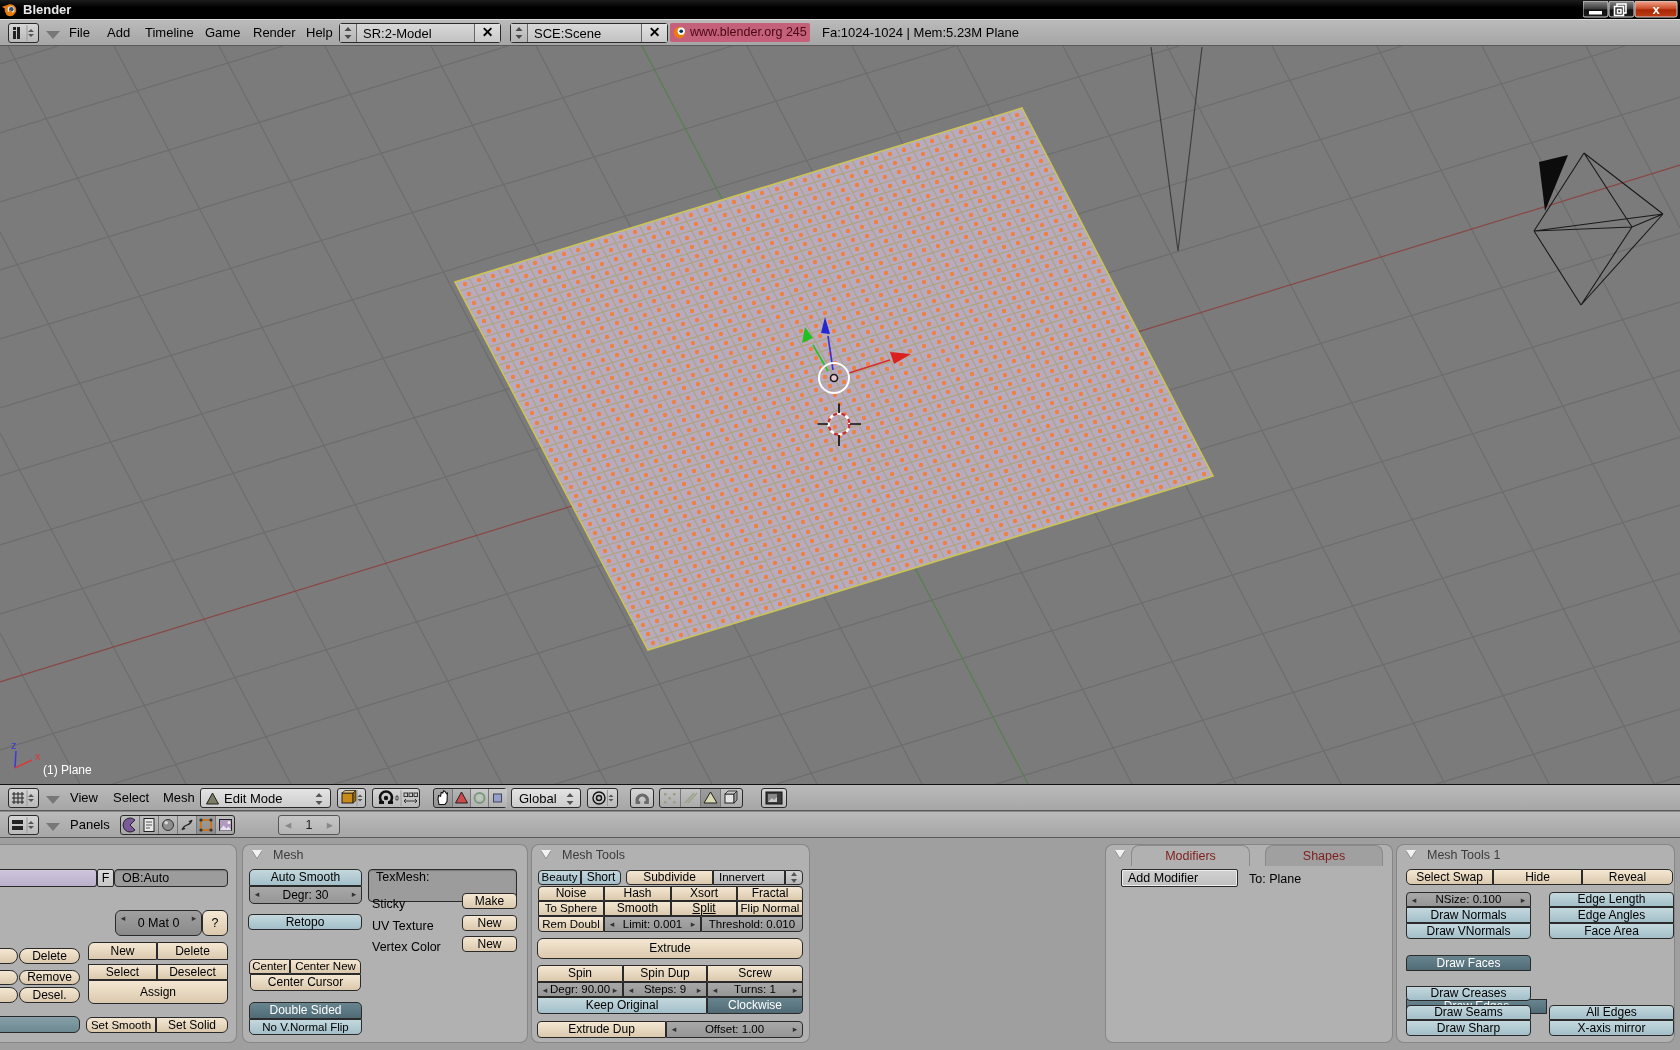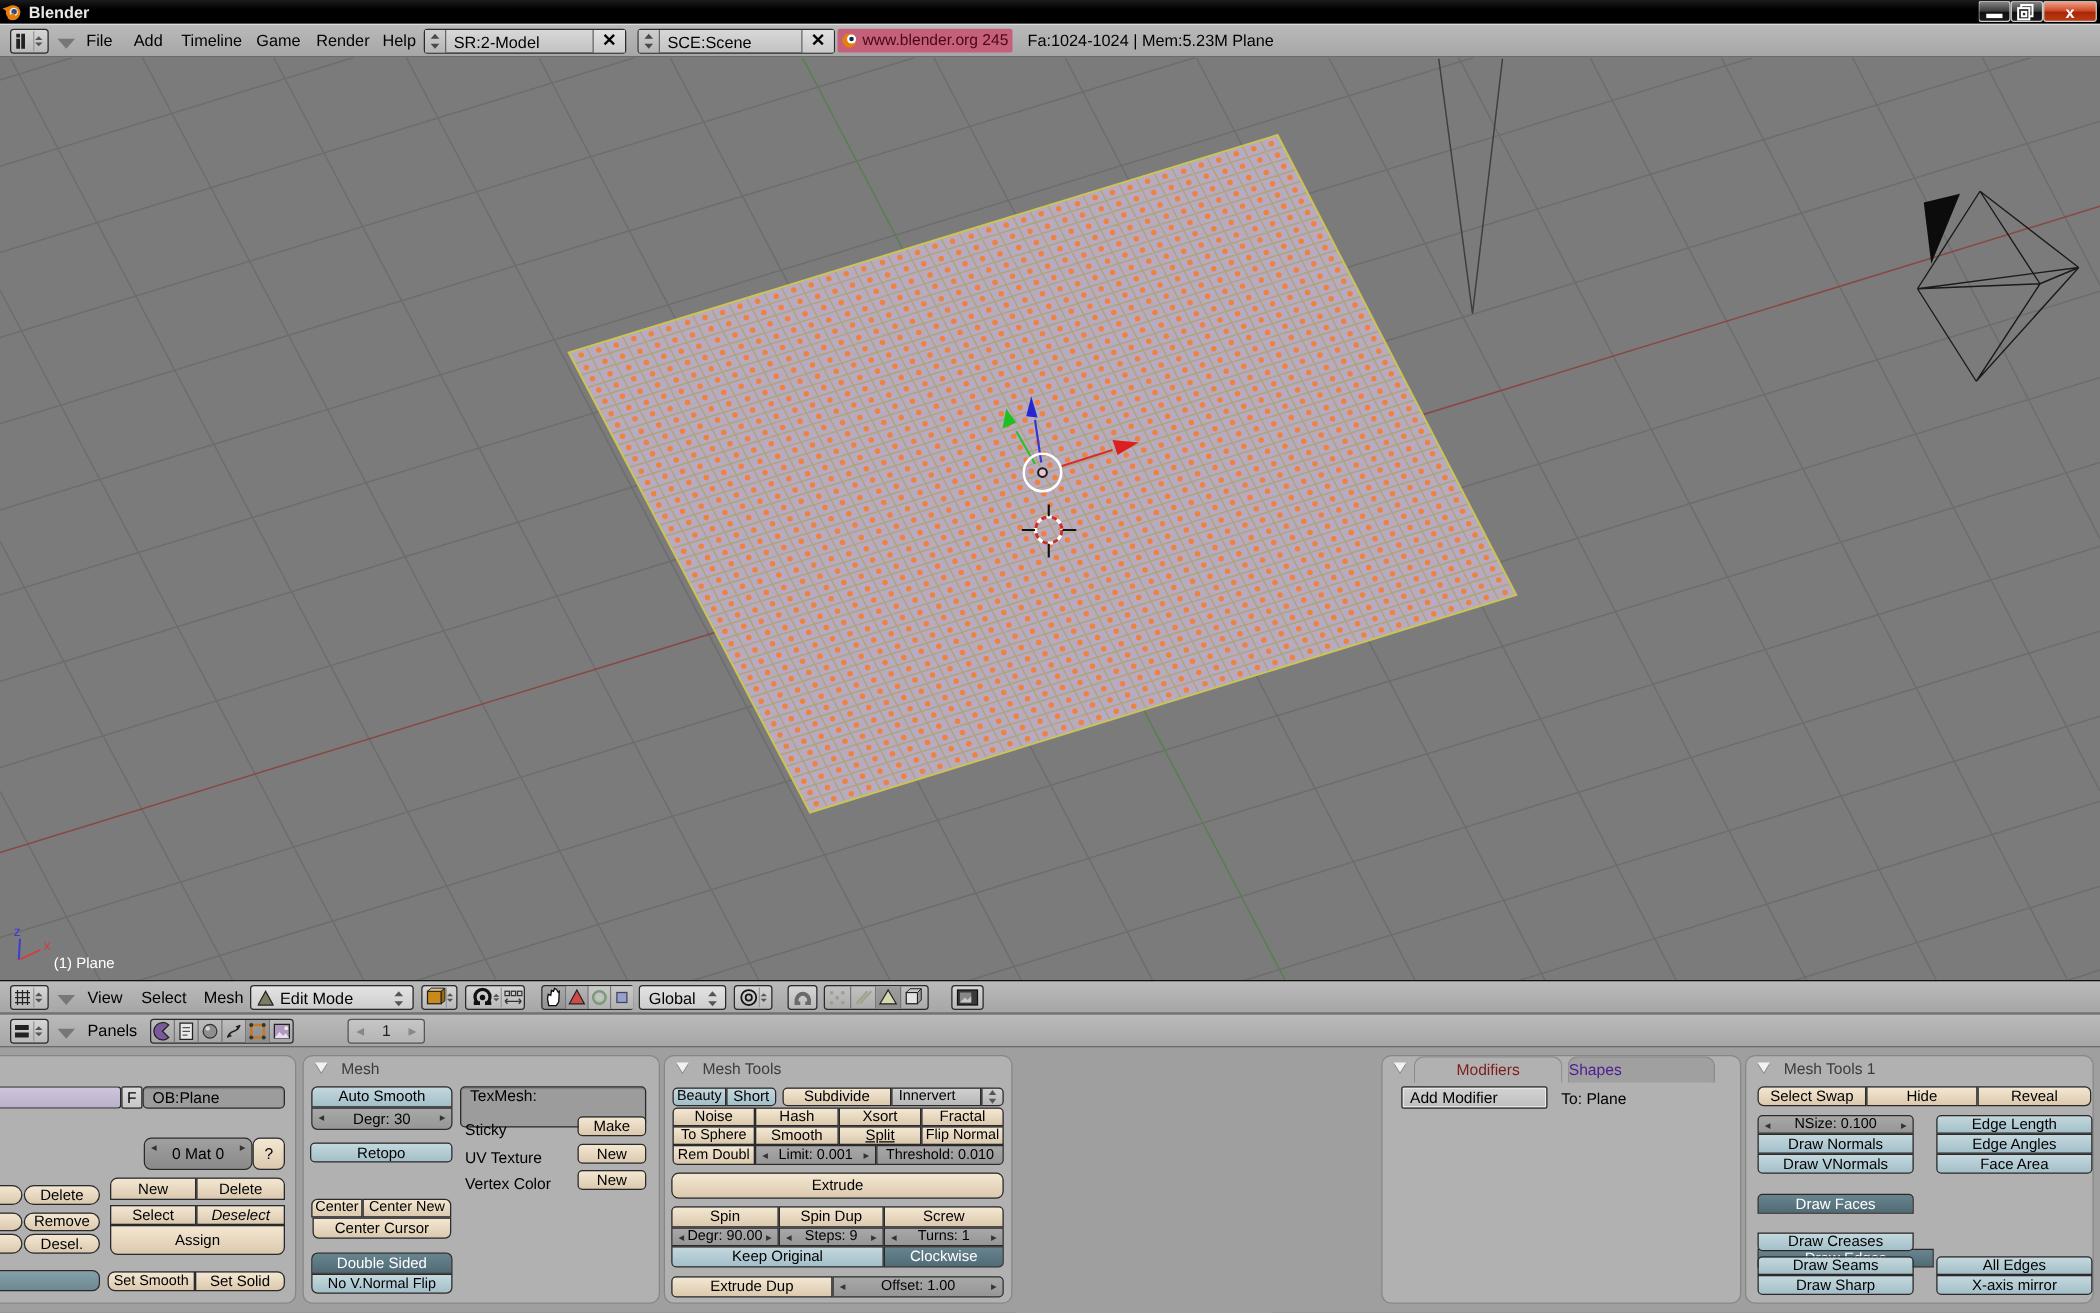--- a/index.html
+++ b/index.html
@@ -1883,33 +1883,33 @@
           <circle cx="13" cy="6.5" r="1.5" fill="#f0f0e0"></circle>
         </svg></div>
 </div>
 <div class="abs" style="left:278px;top:3px;width:62px;height:20px;border:1px solid #555;border-radius:3px;background:linear-gradient(#c6c6c6,#b4b4b4);font-size:12.5px;color:#222;text-align:center;line-height:19px"><span class="abs" style="left:6px;top:3px;line-height:12px;color:#888">◂</span>1<span class="abs" style="right:6px;top:3px;line-height:12px;color:#888">▸</span></div>
 </div>
 <div id="btnarea" class="abs">
     <div class="panel" style="left:-64px;top:7px;width:300px;height:197px"></div>
     <div class="abs" style="left:0;top:0;width:237px;height:212px;overflow:hidden">
       <div class="b " style="left:0px;top:31px;width:97px;height:18px;line-height:16px;font-size:12px;border-radius:0px;background:linear-gradient(#cfc5dc,#bbb0ca);border-radius:0 3px 3px 0;border-left:none"></div>
       <div class="b " style="left:97px;top:31px;width:17px;height:18px;line-height:16px;font-size:12.5px;border-radius:2px;background:linear-gradient(#dcdcdc,#c6c6c6)">F</div>
-      <div class="b fld" style="left:114px;top:31px;width:114px;height:18px;line-height:16px;font-size:12.5px;border-radius:4px;text-align:left;padding-left:7px">OB:Plane</div>
+      <div class="b fld" style="left:114px;top:31px;width:114px;height:18px;line-height:16px;font-size:12.5px;border-radius:4px;text-align:left;padding-left:7px">OB:Auto</div>
       <div class="b num" style="left:115px;top:72px;width:87px;height:26px;line-height:24px;font-size:12.5px;border-radius:6px;background:linear-gradient(#a0a0a0,#8a8a8a)"><span class="ar" style="left:2px">◂</span><span class="ar" style="right:2px">▸</span>0 Mat 0</div>
       <div class="b tan" style="left:202px;top:72px;width:26px;height:26px;line-height:24px;font-size:12.5px;border-radius:6px;">?</div>
       <div class="b tan" style="left:-20px;top:110px;width:38px;height:16px;line-height:14px;font-size:12px;border-radius:0px;border-radius:0 8px 8px 0"></div>
       <div class="b tan" style="left:19px;top:110px;width:61px;height:16px;line-height:14px;font-size:12px;border-radius:8px;">Delete</div>
       <div class="b tan" style="left:-20px;top:132px;width:38px;height:15px;line-height:13px;font-size:12px;border-radius:0px;border-radius:0 8px 8px 0"></div>
       <div class="b tan" style="left:19px;top:132px;width:61px;height:15px;line-height:13px;font-size:12px;border-radius:8px;">Remove</div>
       <div class="b tan" style="left:-20px;top:149px;width:38px;height:16px;line-height:14px;font-size:12px;border-radius:0px;border-radius:0 8px 8px 0"></div>
       <div class="b tan" style="left:19px;top:149px;width:61px;height:16px;line-height:14px;font-size:12px;border-radius:8px;">Desel.</div>
       <div class="b tan" style="left:88px;top:104px;width:69px;height:18px;line-height:16px;font-size:12px;border-radius:0px;border-radius:6px 0 0 0">New</div>
       <div class="b tan" style="left:157px;top:104px;width:71px;height:18px;line-height:16px;font-size:12px;border-radius:0px;border-radius:0 6px 0 0">Delete</div>
       <div class="b tan" style="left:88px;top:126px;width:69px;height:16px;line-height:14px;font-size:12px;border-radius:0px;">Select</div>
-      <div class="b tan" style="left:157px;top:126px;width:71px;height:16px;line-height:14px;font-size:12px;border-radius:0px;font-style:italic;">Deselect</div>
+      <div class="b tan" style="left:157px;top:126px;width:71px;height:16px;line-height:14px;font-size:12px;border-radius:0px;">Deselect</div>
       <div class="b tan" style="left:88px;top:142px;width:140px;height:24px;line-height:22px;font-size:12px;border-radius:0px;border-radius:0 0 6px 6px">Assign</div>
       <div class="b " style="left:-20px;top:178px;width:100px;height:17px;line-height:15px;font-size:12px;border-radius:0px;background:linear-gradient(#85a0a8,#6d8890);border-radius:0 6px 6px 0"></div>
       <div class="b tan" style="left:86px;top:179px;width:70px;height:16px;line-height:14px;font-size:11.5px;border-radius:0px;border-radius:6px 0 0 6px">Set Smooth</div>
       <div class="b tan" style="left:156px;top:179px;width:72px;height:16px;line-height:14px;font-size:12px;border-radius:0px;border-radius:0 6px 6px 0">Set Solid</div>
     </div>
     <div class="panel" style="left:243px;top:7px;width:284px;height:197px">
       <div class="ph">
         <span class="tri"></span>
         <span class="t">Mesh</span>
       </div>
@@ -1962,21 +1962,21 @@
       <div class="b blu" style="left:5px;top:152px;width:170px;height:17px;line-height:15px;font-size:12px;border-radius:0px;border-radius:0 0 0 4px">Keep Original</div>
       <div class="b on" style="left:175px;top:152px;width:96px;height:17px;line-height:15px;font-size:12px;border-radius:0px;border-radius:0 0 4px 0">Clockwise</div>
       <div class="b tan" style="left:5px;top:176px;width:129px;height:17px;line-height:15px;font-size:12px;border-radius:0px;border-radius:4px 0 0 4px">Extrude Dup</div>
       <div class="b num" style="left:134px;top:176px;width:137px;height:17px;line-height:15px;font-size:11.5px;border-radius:0px;border-radius:0 4px 4px 0"><span class="ar" style="left:2px">◂</span><span class="ar" style="right:2px">▸</span>Offset: 1.00</div>
     </div>
     <div class="panel" style="left:1106px;top:7px;width:286px;height:197px">
       <div class="ph">
         <span class="tri"></span>
       </div>
       <div class="abs" style="left:25px;top:0;width:119px;height:21px;background:#b1b1b1;border:1px solid #8a8a8a;border-bottom:none;border-radius:8px 8px 0 0;font-size:12.5px;color:#7f1d1d;text-align:center;line-height:20px">Modifiers</div>
-      <div class="abs" style="left:148px;top:0;width:118px;height:21px;background:#a0a0a0;border:1px solid #8a8a8a;border-bottom:none;border-radius:8px 8px 0 0;font-size:12.5px;color:#4c1d95;text-align:left;line-height:20px">Shapes</div>
+      <div class="abs" style="left:159px;top:0;width:118px;height:21px;background:#a0a0a0;border:1px solid #8a8a8a;border-bottom:none;border-radius:8px 8px 0 0;font-size:12.5px;color:#7f1d1d;text-align:center;line-height:20px">Shapes</div>
       <div class="b " style="left:15px;top:24px;width:117px;height:18px;line-height:16px;font-size:12.5px;border-radius:2px;background:linear-gradient(#d2d2d2,#bfbfbf);box-shadow:inset 0 0 0 1px #eee;text-align:left;padding-left:6px">Add Modifier</div>
       <span class="abs" style="left:143px;top:27px;font-size:12.5px">To: Plane</span>
     </div>
     <div class="panel" style="left:1397px;top:7px;width:277px;height:197px">
       <div class="ph">
         <span class="tri"></span>
         <span class="t">Mesh Tools 1</span>
       </div>
       <div class="b tan" style="left:9px;top:24px;width:87px;height:16px;line-height:14px;font-size:12px;border-radius:0px;border-radius:5px 0 0 5px">Select Swap</div>
       <div class="b tan" style="left:96px;top:24px;width:89px;height:16px;line-height:14px;font-size:12px;border-radius:0px;">Hide</div>

